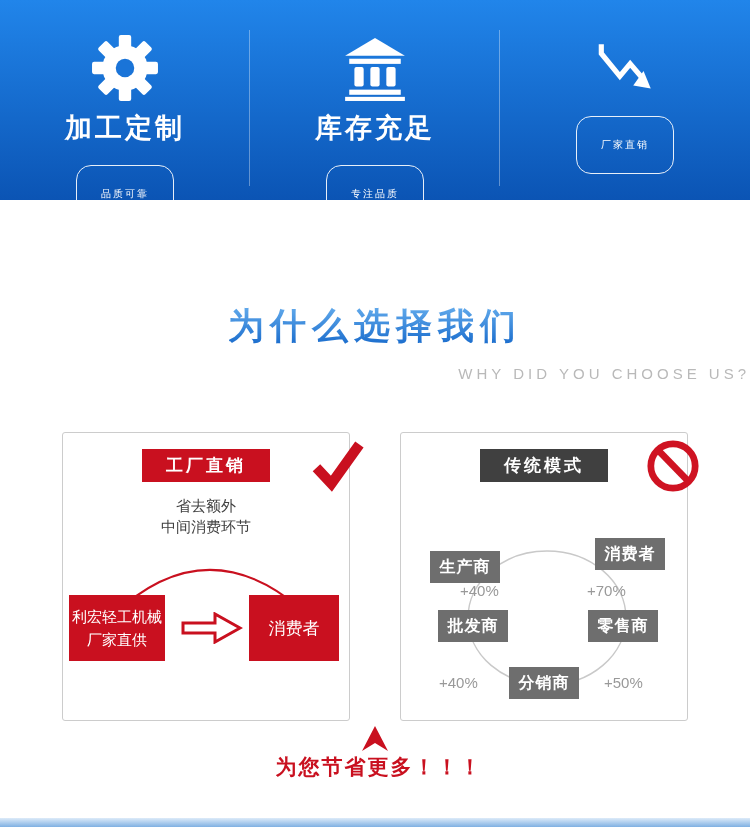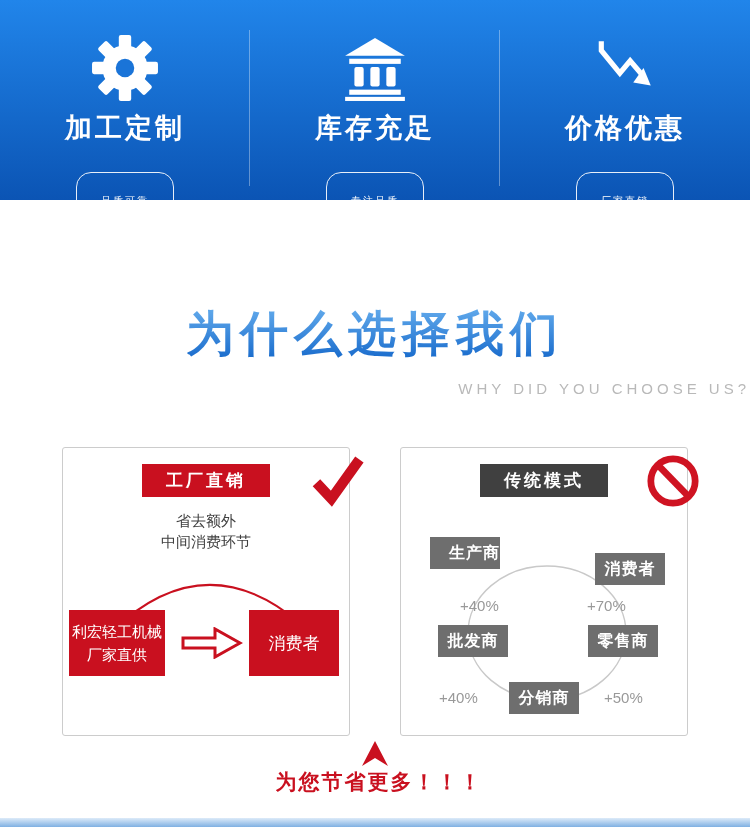--- a/index.html
+++ b/index.html
@@ -9,26 +9,26 @@
   }
   *{margin:0;padding:0;box-sizing:border-box;}
   body{background:#fff;font-family:"Liberation Sans","DejaVu Sans",sans-serif;}
   .page{width:750px;height:827px;margin:0 auto;position:relative;background:#fff;overflow:hidden;}
 
   
   .banner{height:200px;display:flex;background:linear-gradient(180deg,var(--banner-top) 0%,var(--banner-bottom) 100%);}
   .feature{flex:1;display:flex;flex-direction:column;align-items:center;padding-top:34px;position:relative;}
   .feature:not(:last-child)::after{content:"";position:absolute;right:0;top:30px;bottom:14px;width:1px;background:rgba(255,255,255,0.35);}
   .feature .icon-wrap{height:74px;display:flex;align-items:center;justify-content:center;margin-bottom:8px;}
-  .feature .f-title{color:#fff;font-size:27px;font-weight:bold;letter-spacing:3px;margin-bottom:26px;}
+  .feature .f-title{color:#fff;font-size:27px;font-weight:bold;letter-spacing:3px;margin-bottom:19px;}
   .feature .f-badge{color:#fff;font-size:10px;letter-spacing:2px;border:1px solid rgba(255,255,255,0.9);border-radius:15px;padding:21px 24px;}
 
   
   .why{margin-top:102px;text-align:center;}
-  .why-title{display:inline-block;font-size:48px;font-weight:bold;letter-spacing:6px;color:#2a83dc;text-align:right;}
+  .why-title{display:inline-block;font-size:36px;font-weight:bold;letter-spacing:6px;color:#2a83dc;text-align:right;}
   @supports (-webkit-background-clip: text){
     .why-title{background:linear-gradient(180deg,var(--title-blue-top) 0%,var(--title-blue-bottom) 100%);
       -webkit-background-clip:text;background-clip:text;-webkit-text-fill-color:transparent;}
   }
   .why-sub{margin-top:14px;font-size:15px;letter-spacing:4px;color:#b9b9b9;text-align:right;}
 
   
   .cards{margin-top:50px;display:flex;justify-content:center;gap:50px;}
   .card{width:288px;height:289px;border:1px solid #ccc;border-radius:3px;position:relative;background:#fff;}
   .card-header{position:absolute;top:16px;left:50%;transform:translateX(-50%);padding:5px 24px;color:#fff;
@@ -44,21 +44,21 @@
   .arc-svg{position:absolute;left:0;top:0;width:288px;height:289px;z-index:1;}
   .red-box{position:absolute;background:var(--red);color:#fff;display:flex;flex-direction:column;align-items:center;justify-content:center;z-index:2;}
   .supplier{top:162px;left:6px;width:96px;height:66px;font-size:15px;line-height:23px;}
   .consumer-box{top:162px;right:10px;width:90px;height:66px;font-size:17px;}
   .flow-arrow{position:absolute;top:179px;left:118px;z-index:2;}
 
   
   .circle-svg{position:absolute;left:0;top:0;width:288px;height:289px;z-index:1;}
   .node{position:absolute;background:var(--node-gray);color:#fff;font-size:16px;font-weight:bold;
     width:70px;height:32px;line-height:32px;text-align:center;letter-spacing:1px;z-index:2;}
-  .n-producer{left:29px;top:89px;text-align:right;}
+  .n-producer{left:29px;top:118px;}
   .n-consumer{left:194px;top:105px;}
   .n-wholesaler{left:37px;top:177px;}
   .n-retailer{left:187px;top:177px;}
   .n-distributor{left:108px;top:234px;}
   .pct{position:absolute;font-size:15px;color:var(--pct-gray);z-index:2;}
   .pct-1{left:59px;top:149px;}
   .pct-2{left:186px;top:149px;}
   .pct-3{left:38px;top:241px;}
   .pct-4{left:203px;top:241px;}
 
@@ -115,21 +115,20 @@
       <div class="f-badge">专注品质</div>
     </div>
 
     <div class="feature">
       <span class="icon-wrap">
         <svg width="68" height="68" viewBox="0 0 66 66">
           <path d="M10 7 L10 16 L28 38 L38 26 L50 40" stroke="#ffffff" stroke-width="5" fill="none"></path>
           <polygon points="58,50 41,47 51,33" fill="#ffffff"></polygon>
         </svg>
       </span>
-      <div class="f-title">价格优惠</div>
       <div class="f-badge">厂家直销</div>
     </div>
   </div>
 
   <div class="why">
     <div class="why-title">为什么选择我们</div>
     <div class="why-sub">WHY DID YOU CHOOSE US?</div>
   </div>
 
   <div class="cards">

